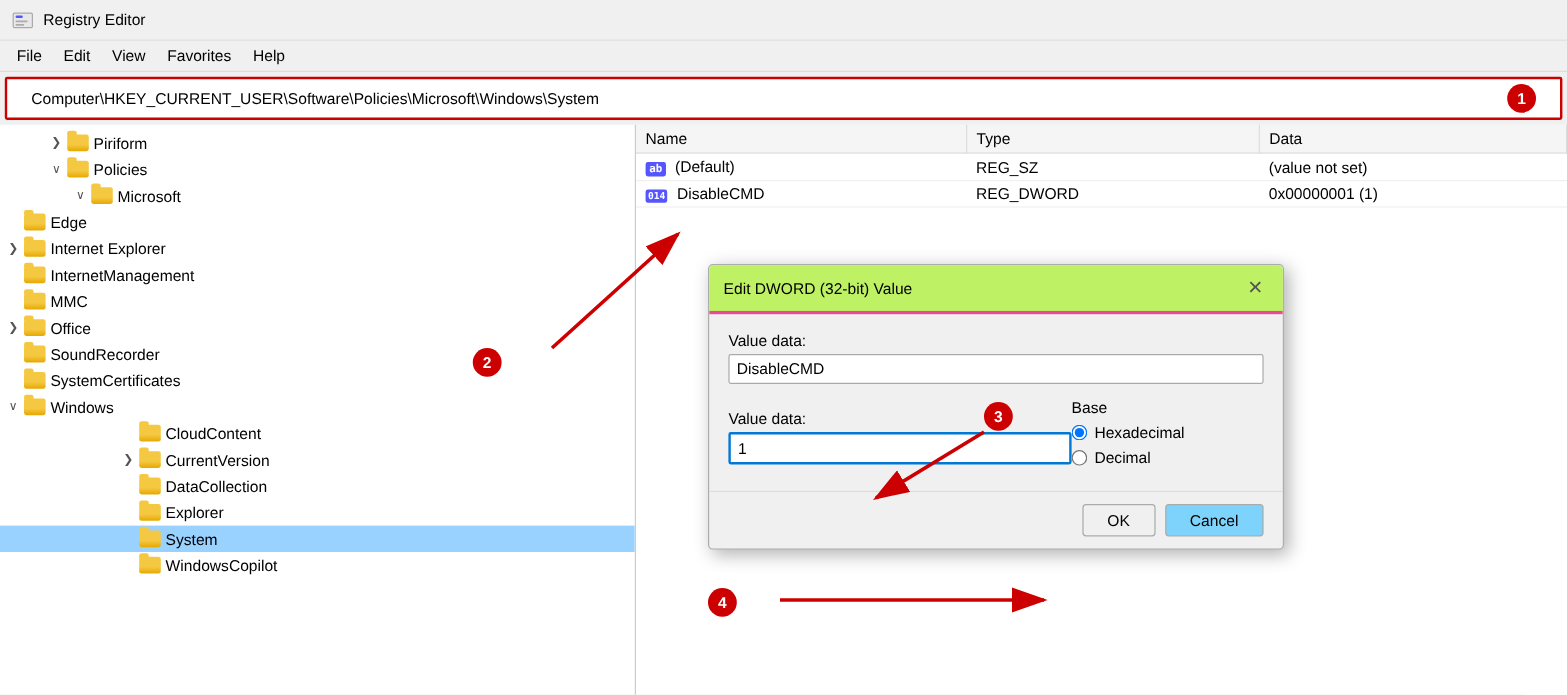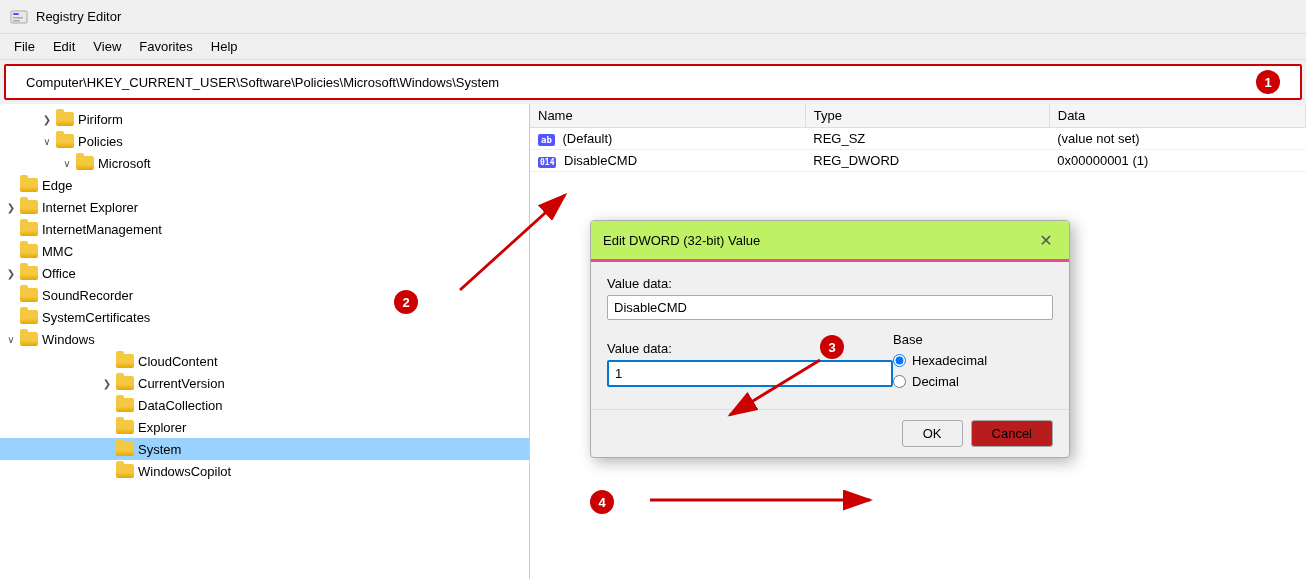--- a/index.html
+++ b/index.html
@@ -326,21 +326,21 @@
       justify-content: flex-end;
       gap: 8px;
       padding: 10px 16px;
       border-top: 1px solid #ddd;
     }
     .modal-btn {
       padding: 5px 20px;
       font-size: 13px;
       border: 1px solid #aaa;
       border-radius: 3px;
-      background: #b91c1c;
+      background: #7dd3fc;
       cursor: pointer;
     }
     .modal-btn-ok {
       background: #f0f0f0;
     }
   </style>
 </head>
 <body>
 
 <div class="title-bar">

